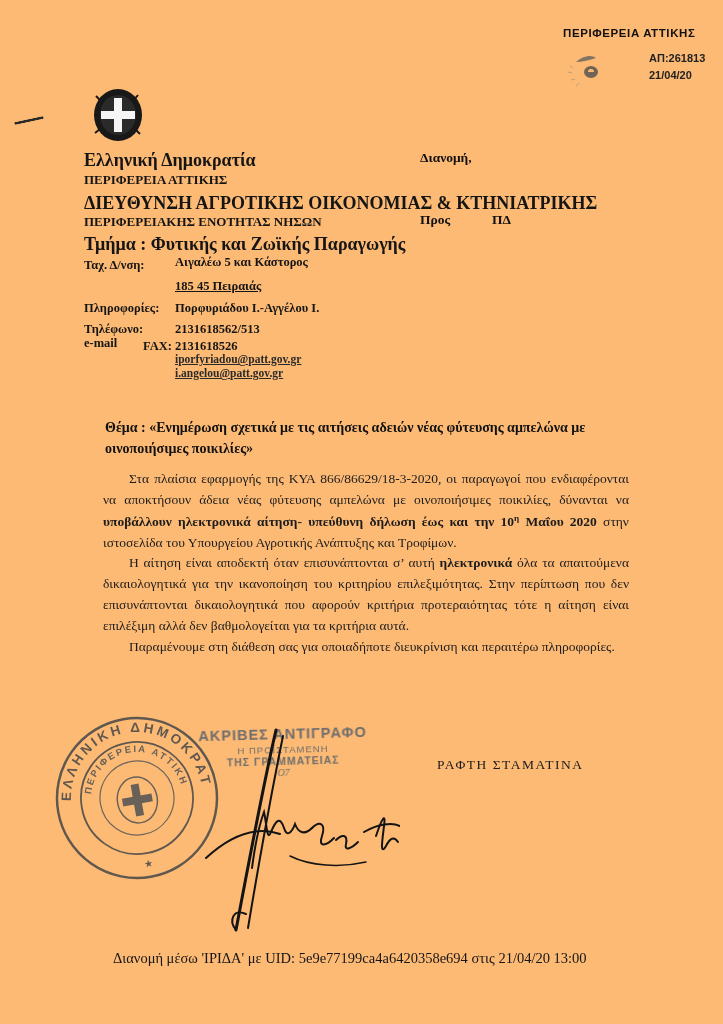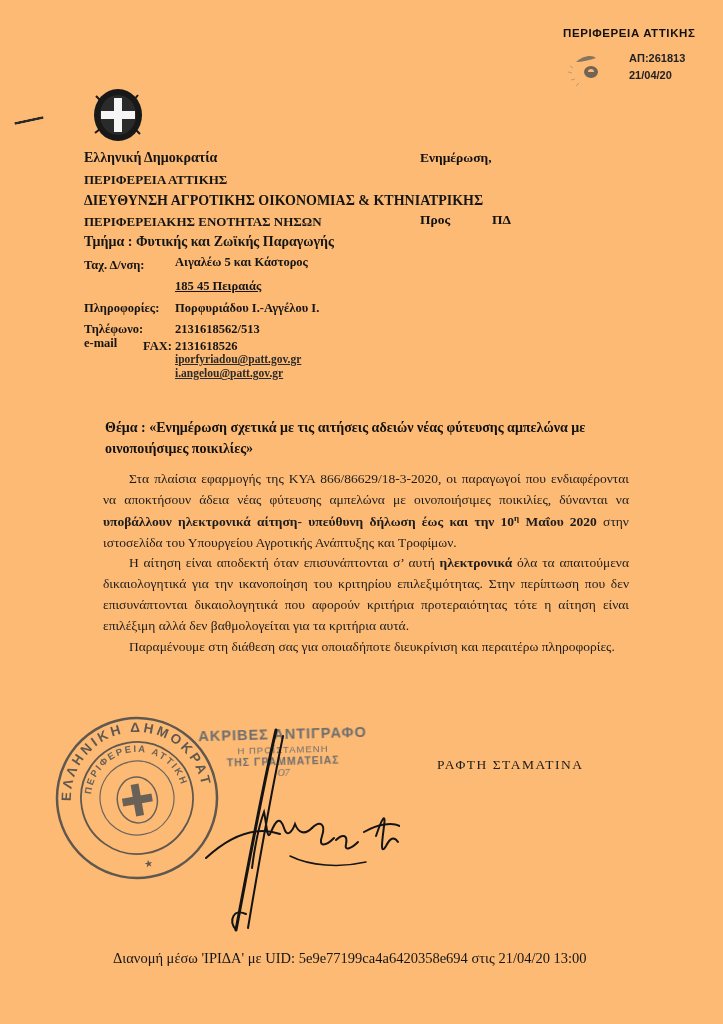--- a/index.html
+++ b/index.html
@@ -4,24 +4,24 @@
 <style>
   html,body{margin:0;padding:0;}
   body{background:#d8d8d8;font-family:"Liberation Serif", serif;}
   .page{
     position:relative;width:723px;height:1024px;margin:0 auto;
     background:#fdba74;color:#1b1b1b;overflow:hidden;
   }
   .abs{position:absolute;}
   
   .tr-region{font-family:"Liberation Sans",sans-serif;font-weight:bold;font-size:11.5px;letter-spacing:.6px;color:#111;}
-  .tr-proto{font-family:"Liberation Sans",sans-serif;font-weight:bold;font-size:11px;color:#222;line-height:1.55;}
+  .tr-proto{font-family:"Liberation Sans",sans-serif;font-weight:bold;font-size:11px;color:#222;line-height:1.55;margin-left:20px;}
   
   .lh-line{font-weight:bold;white-space:nowrap;color:#151515;}
-  .sz12{font-size:14px;} .sz13{font-size:13px;}
+  .sz12{font-size:18px;} .sz13{font-size:13px;}
   .contact-label{font-weight:bold;font-size:12.5px;color:#151515;display:inline-block;width:88px;font-family:Liberation Serif, serif;}
   .contact-value{font-weight:bold;font-size:12.5px;color:#151515;}
   .email-link{font-weight:bold;font-size:11.5px;color:#2a2a2a;text-decoration:underline;}
   .recip{font-weight:bold;font-size:13.5px;color:#111;}
   
   .subject{font-weight:bold;font-size:14px;line-height:1.5;color:#111;}
   .body-par{font-size:13.5px;line-height:1.56;text-align:justify;text-indent:26px;margin:0;color:#1c1c1c;}
   .sig-title{font-size:13px;letter-spacing:1.2px;color:#1a1a1a;white-space:nowrap;}
   .sig-name{font-size:13.5px;letter-spacing:1.5px;color:#1a1a1a;white-space:nowrap;}
   .footer-line{font-size:14.5px;color:#161616;white-space:nowrap;}
@@ -76,21 +76,21 @@
   <div class="abs contact-label" style="left:84px;top:322px;">Τηλέφωνο:</div>
   <div class="abs contact-value" style="left:175px;top:322px;">2131618562/513</div>
 
   <div class="abs contact-label" style="left:84px;top:339px;text-align:right;">FAX:</div>
   <div class="abs contact-value" style="left:175px;top:339px;">2131618526</div>
 
   <div class="abs contact-label" style="left:84px;top:336px;">e-mail</div>
   <div class="abs email-link" style="left:175px;top:353px;">iporfyriadou@patt.gov.gr</div>
   <div class="abs email-link" style="left:175px;top:367px;">i.angelou@patt.gov.gr</div>
 
-  <div class="abs recip" style="left:420px;top:150px;">Ενημέρωση,</div>
+  <div class="abs recip" style="left:420px;top:150px;">Διανομή,</div>
   <div class="abs recip" style="left:420px;top:212px;">Προς</div>
   <div class="abs recip" style="left:492px;top:212px;">ΠΔ</div>
 
   <div class="abs subject" style="left:105px;top:417px;width:525px;">Θέμα : «Ενημέρωση σχετικά με τις αιτήσεις αδειών νέας φύτευσης αμπελώνα με οινοποιήσιμες ποικιλίες»</div>
 
   <p class="abs body-par" style="left:103px;top:468px;width:526px;"><span>Στα πλαίσια εφαρμογής της ΚΥΑ 866/86629/18-3-2020, οι παραγωγοί που ενδιαφέρονται να αποκτήσουν άδεια νέας φύτευσης αμπελώνα με οινοποιήσιμες ποικιλίες, δύνανται να </span><b><span>υποβάλλουν ηλεκτρονικά αίτηση- υπεύθυνη δήλωση έως και την 10</span><sup>η</sup><span> Μαΐου 2020</span></b><span> στην ιστοσελίδα του Υπουργείου Αγροτικής Ανάπτυξης και Τροφίμων.</span></p>
 
   <p class="abs body-par" style="left:103px;top:552px;width:526px;"><span>Η αίτηση είναι αποδεκτή όταν επισυνάπτονται σ’ αυτή </span><b>ηλεκτρονικά</b><span> όλα τα απαιτούμενα δικαιολογητικά για την ικανοποίηση του κριτηρίου επιλεξιμότητας. Στην περίπτωση που δεν επισυνάπτονται δικαιολογητικά που αφορούν κριτήρια προτεραιότητας τότε η αίτηση είναι επιλέξιμη αλλά δεν βαθμολογείται για τα κριτήρια αυτά.</span></p>
 
   <p class="abs body-par" style="left:103px;top:636px;width:526px;">Παραμένουμε στη διάθεση σας για οποιαδήποτε διευκρίνιση και περαιτέρω πληροφορίες.</p>

